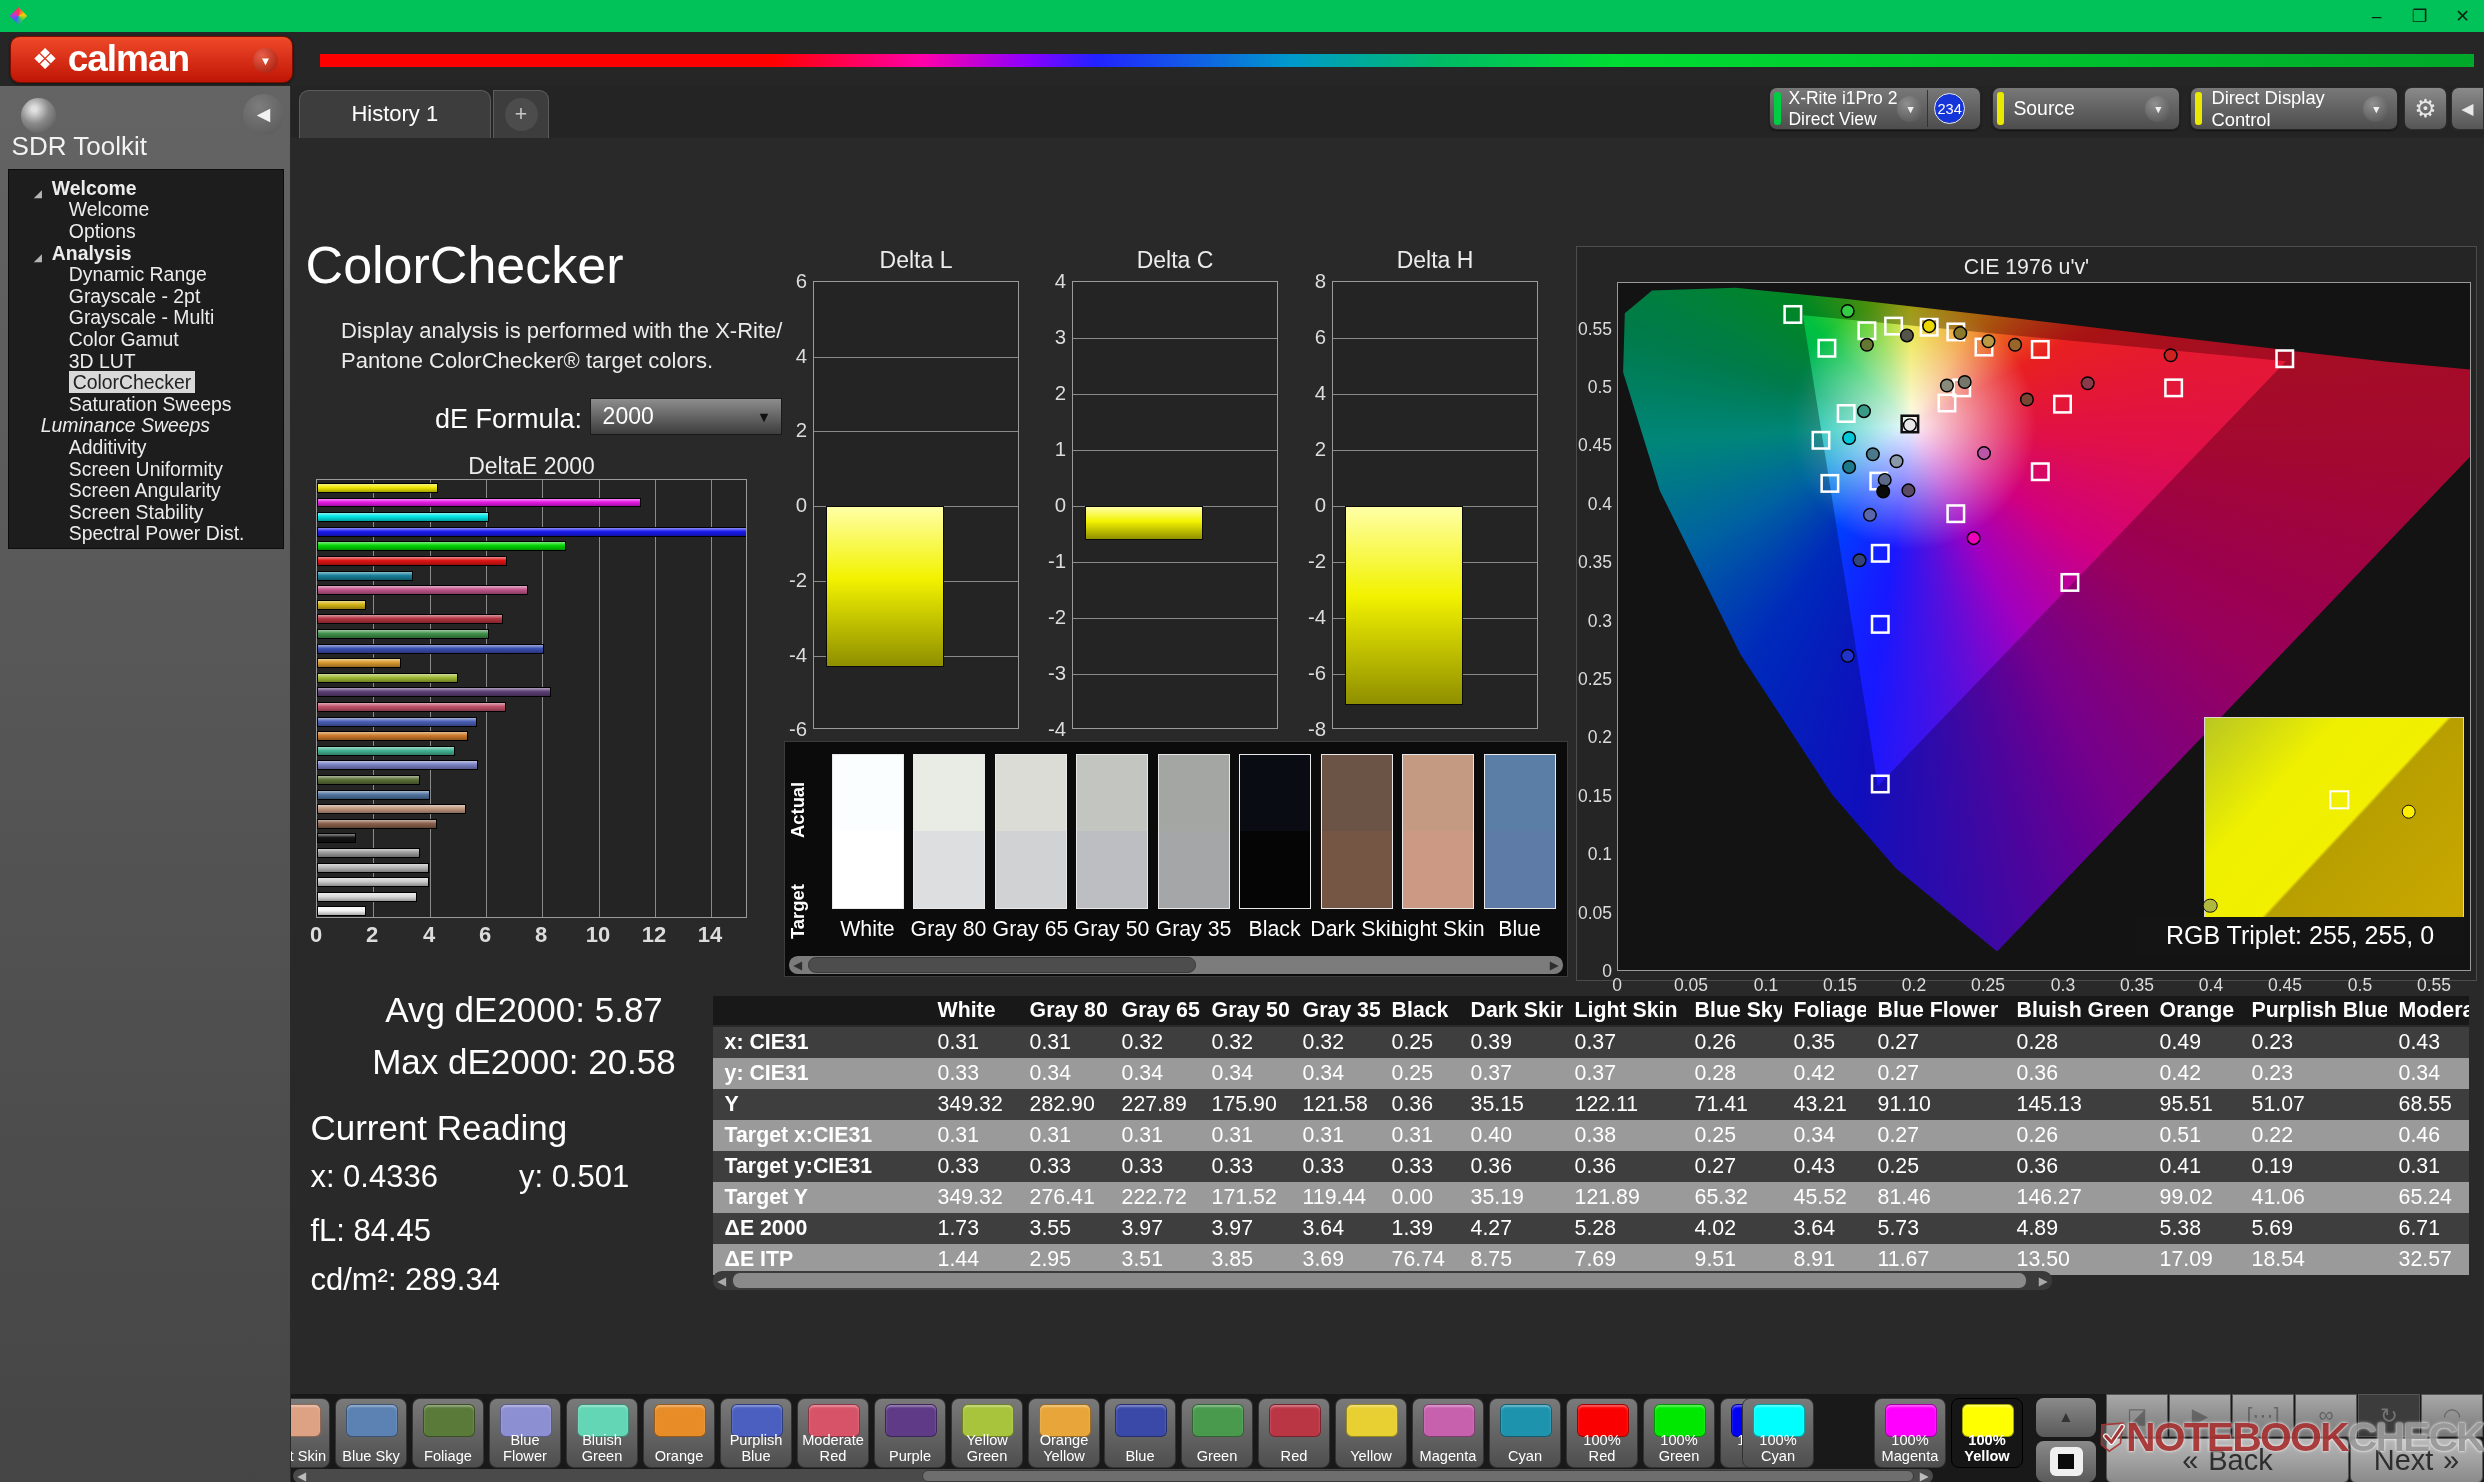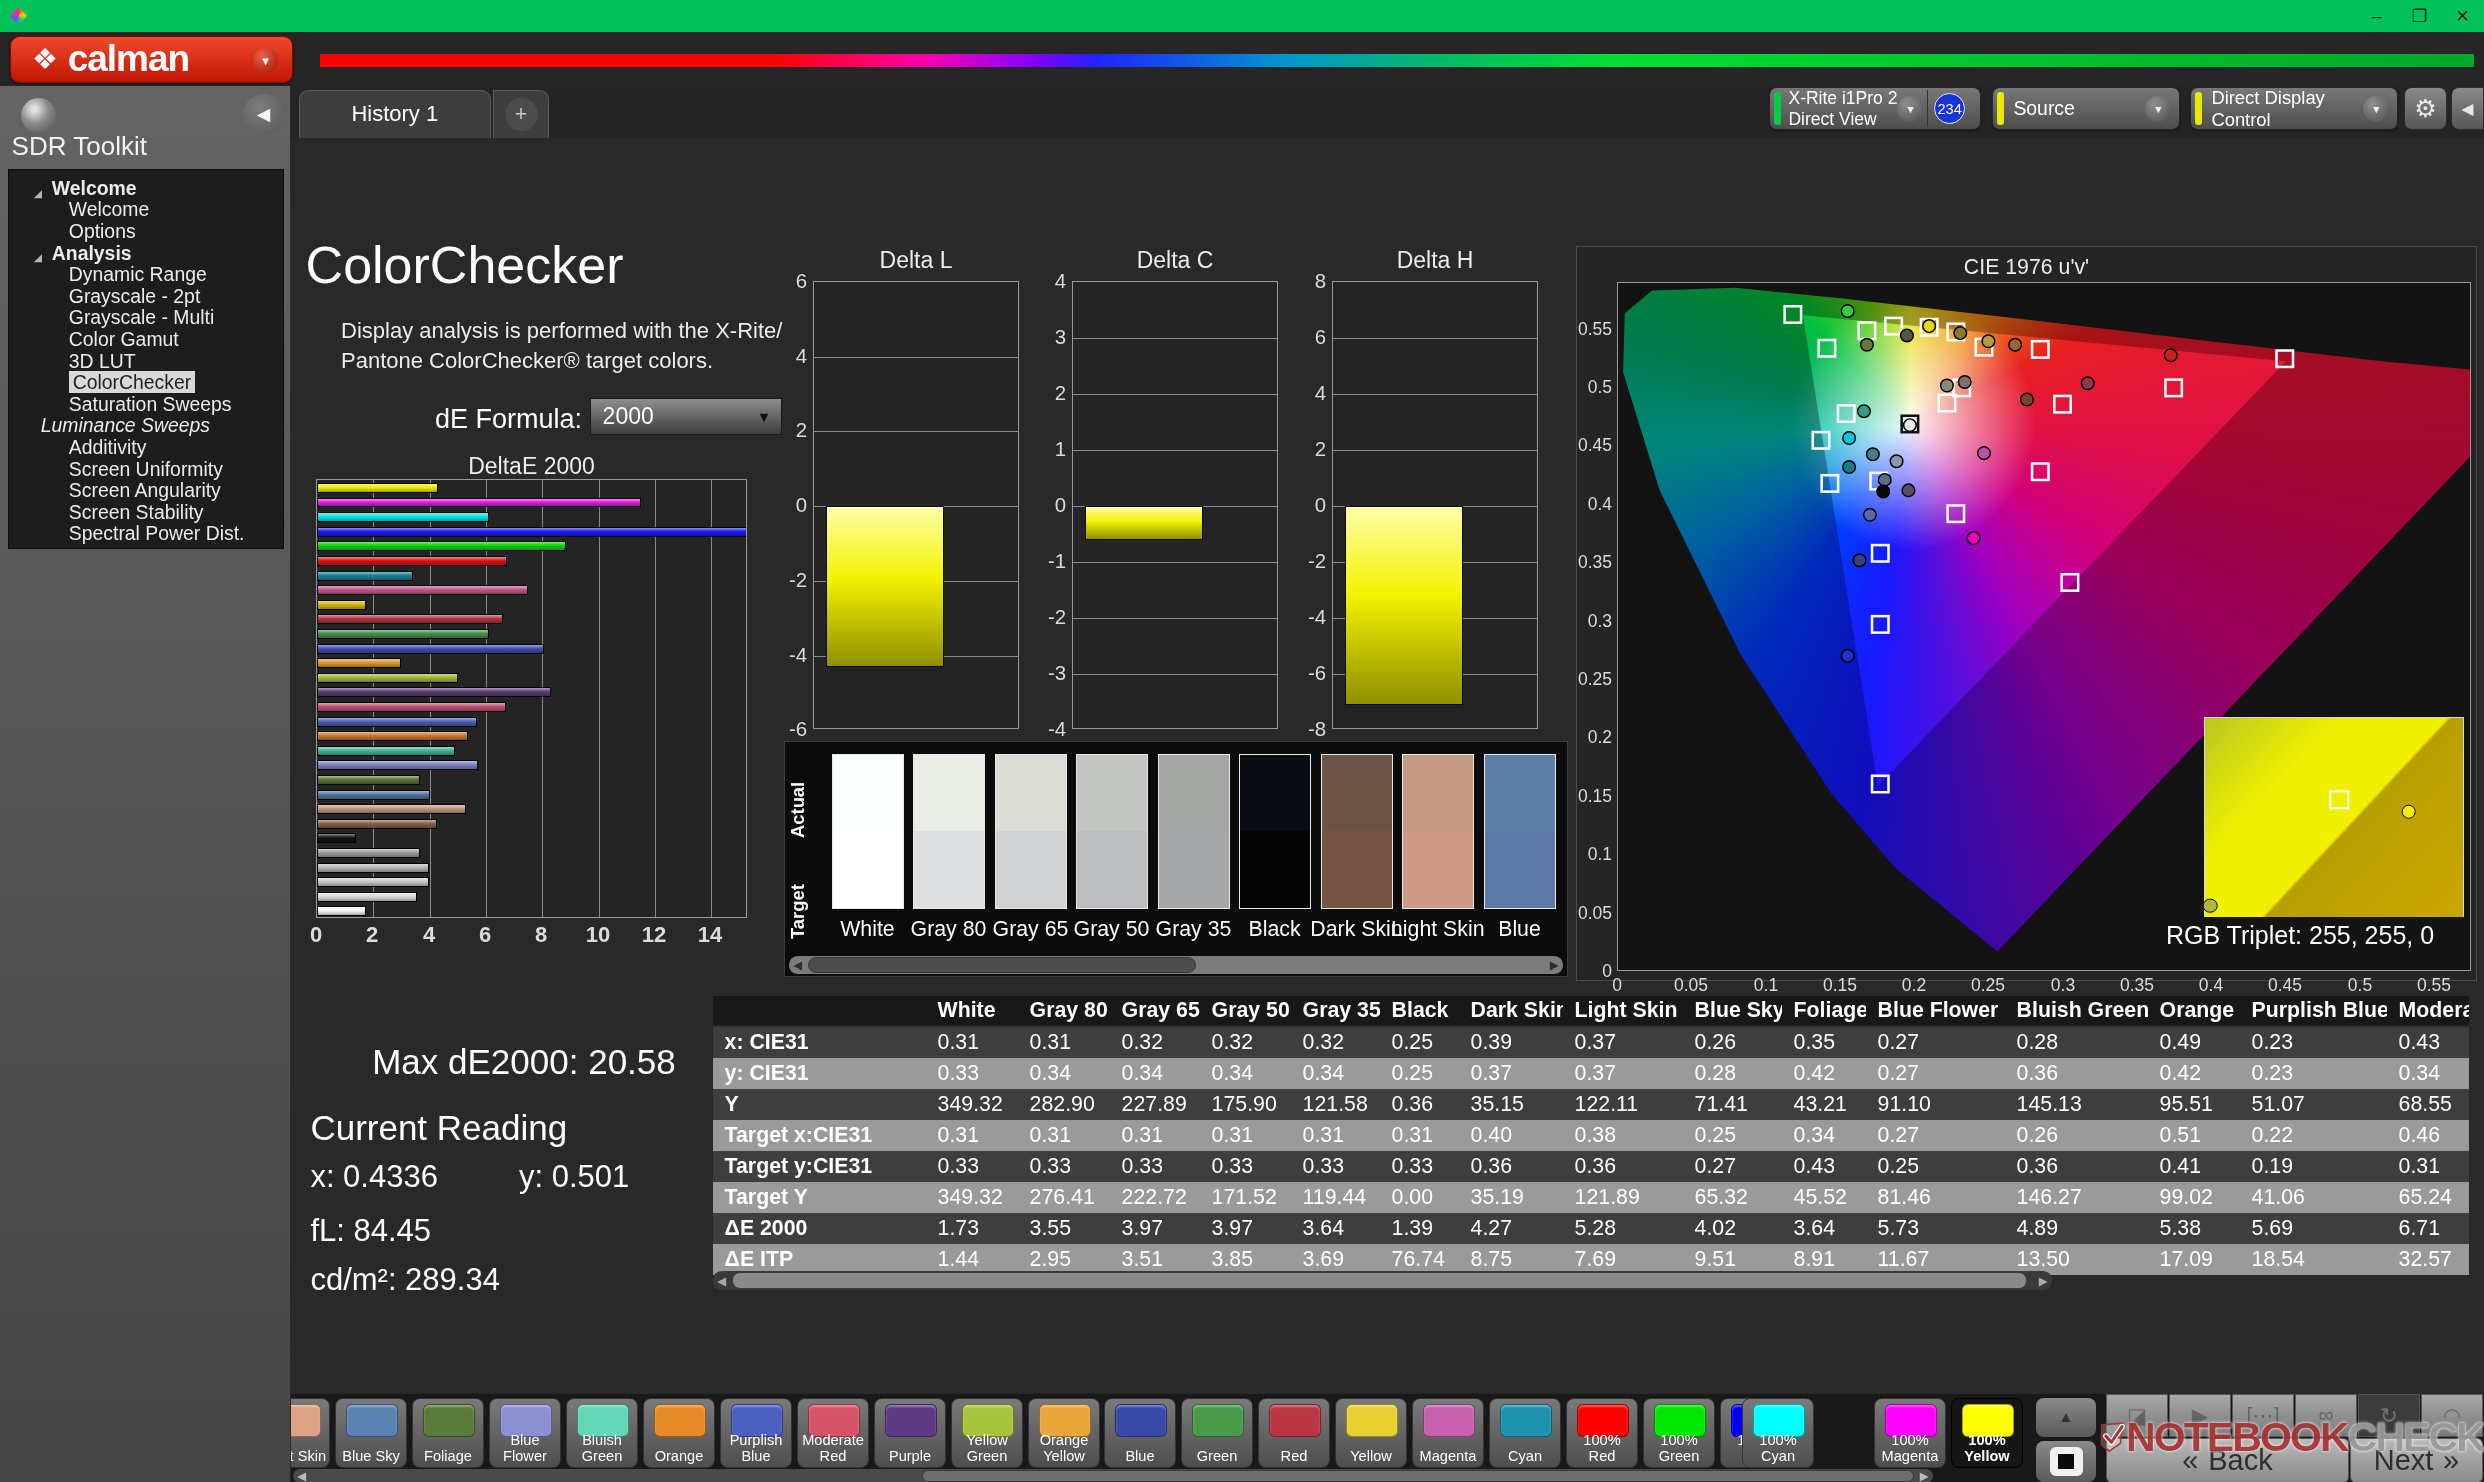--- a/index.html
+++ b/index.html
@@ -493,20 +493,21 @@
           </div>
           <div class="patch-name" style="left: 688px;">Blue</div>
         </div>
       <div class="hscroll" style="left:3.9px;top:214px;width:774px;height:17.5px">
         <div class="sarr" style="left:0">◀</div>
         <div class="thumb" style="left:19.4px;width:388px"></div>
         <div class="sarr" style="right:0">▶</div>
       </div>
     </div>
 
+    <div class="stat" style="left:39px;top:852px;width:388px;text-align:center;font-size:35px">Avg dE2000: 5.87</div>
     <div class="stat" style="left:39px;top:904px;width:388px;text-align:center;font-size:35px">Max dE2000: 20.58</div>
     <div class="stat" style="left:19.4px;top:970px;font-size:35px">Current Reading</div>
     <div class="stat" style="left:19.4px;top:1021px;font-size:31px">x: 0.4336</div>
     <div class="stat" style="left:228px;top:1021px;font-size:31px">y: 0.501</div>
     <div class="stat" style="left:19.4px;top:1075px;font-size:31px">fL: 84.45</div>
     <div class="stat" style="left:19.4px;top:1124px;font-size:31px">cd/m²: 289.34</div>
 
     <div id="cc-table" style="grid-template-columns: 213px 92px 92px 90px 91px 89px 79px 104px 120px 99px 84px 139px 143px 92px 147px 82px;">
         <div class="cell hdr"></div>
         <div class="cell hdr">White</div>

